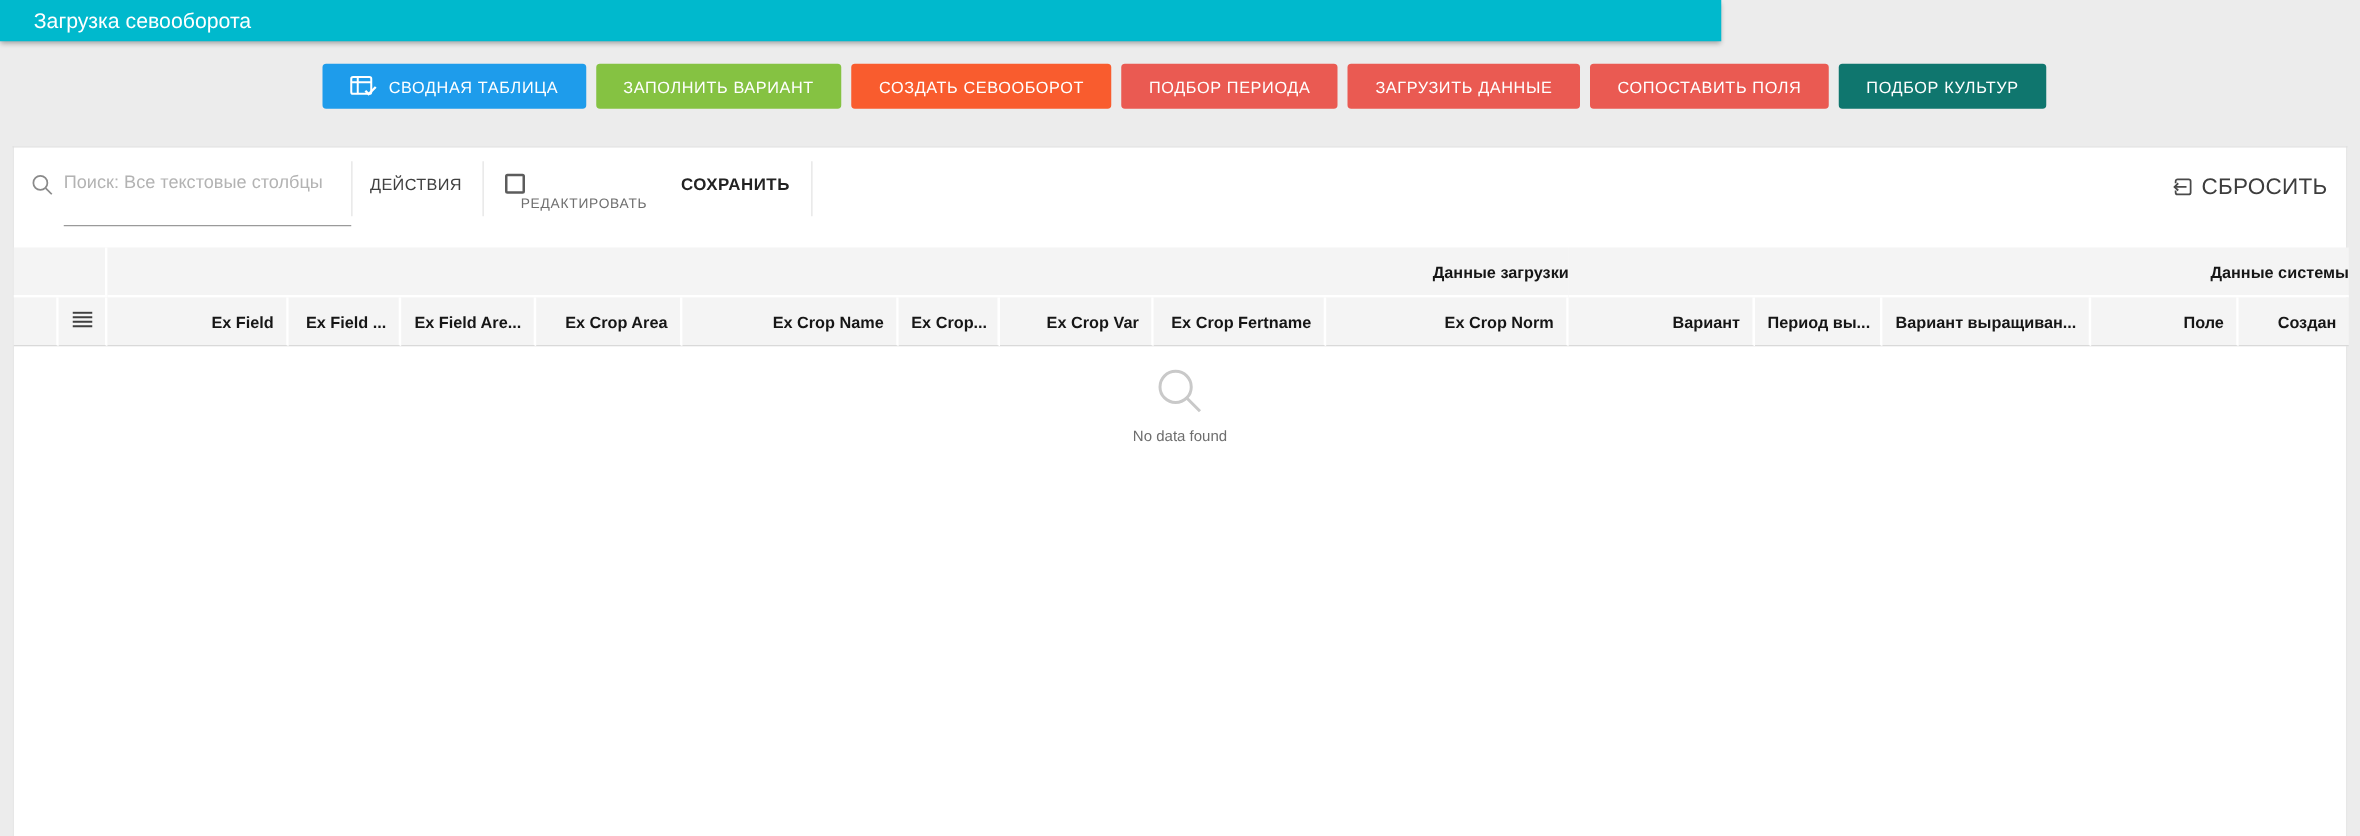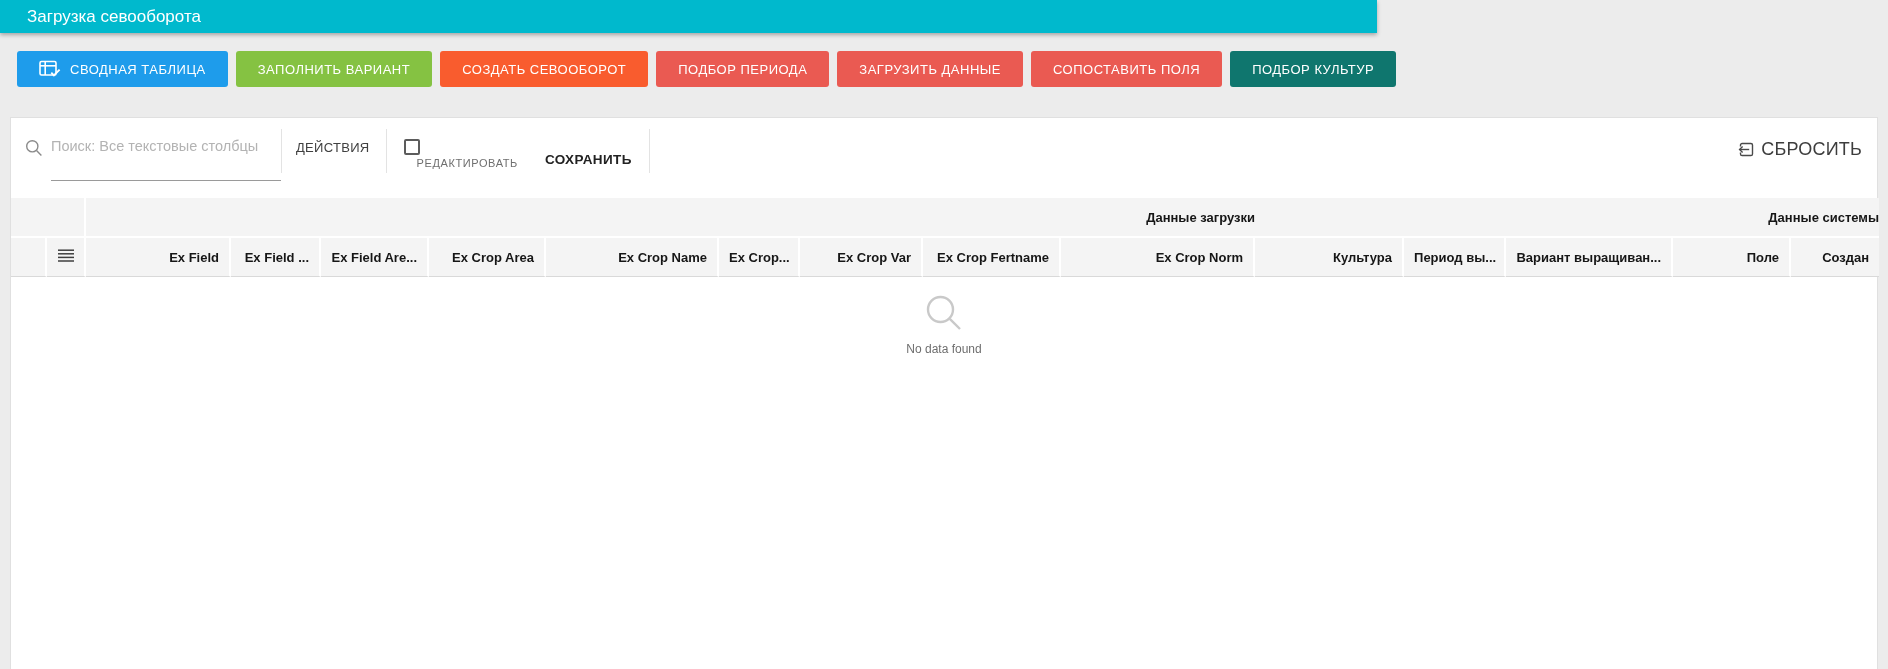--- a/index.html
+++ b/index.html
@@ -19,21 +19,21 @@
     box-shadow:0 2px 4px rgba(0,0,0,.3);
     color:#ffffff;
     display:flex; align-items:center;
     padding-left:27px;
     font-size:17px; font-weight:400;
   }
 
   
   .btn-row {
     position:absolute; top:51px; left:17px; right:10px;
-    display:flex; justify-content:flex-start; gap:8px;
+    display:flex; justify-content:center; gap:8px;
   }
   .action-btn {
     height:36px;
     border:none; border-radius:3px;
     color:#fff;
     font-family:inherit;
     font-size:13px; font-weight:500; letter-spacing:.5px;
     padding:0 22px;
     display:flex; align-items:center; gap:9px;
     cursor:pointer; white-space:nowrap;
@@ -79,21 +79,21 @@
     border:2px solid #5c5c5c; border-radius:2px;
     background:#fff; cursor:pointer; flex:0 0 16px;
   }
   .edit-label {
     font-size:11px; color:#6f6f6f; letter-spacing:.6px;
     margin:2px 0 0 13px; cursor:pointer;
   }
   .save-btn {
     background:none; border:none; cursor:pointer;
     font-family:inherit; font-size:13.5px; font-weight:700; color:#222;
-    letter-spacing:.4px; margin:14px 17px 0 27px; padding:0;
+    letter-spacing:.4px; margin:2px 17px 0 27px; padding:0;
   }
   .reset-btn {
     margin-left:auto; margin-top:1px;
     background:none; border:none; cursor:pointer;
     display:flex; align-items:center; gap:6px;
     font-family:inherit; font-size:18px; color:#3d3d3d; letter-spacing:.2px;
     padding-right:9px;
   }
 
   
@@ -238,21 +238,21 @@
             </svg></th>
           <th class="col-th">Ex Field</th>
           <th class="col-th">Ex Field ...</th>
           <th class="col-th">Ex Field Are...</th>
           <th class="col-th">Ex Crop Area</th>
           <th class="col-th">Ex Crop Name</th>
           <th class="col-th">Ex Crop...</th>
           <th class="col-th">Ex Crop Var</th>
           <th class="col-th">Ex Crop Fertname</th>
           <th class="col-th">Ex Crop Norm</th>
-          <th class="col-th">Культура</th>
+          <th class="col-th">Вариант</th>
           <th class="col-th">Период вы...</th>
           <th class="col-th">Вариант выращиван...</th>
           <th class="col-th">Поле</th>
           <th class="col-th align-right">Создан</th>
         </tr>
     </thead>
   </table>
 
   <div class="empty-state">
     <svg width="44" height="44" viewBox="0 0 44 44" fill="none" stroke="#c9c9c9" stroke-width="2.4">

